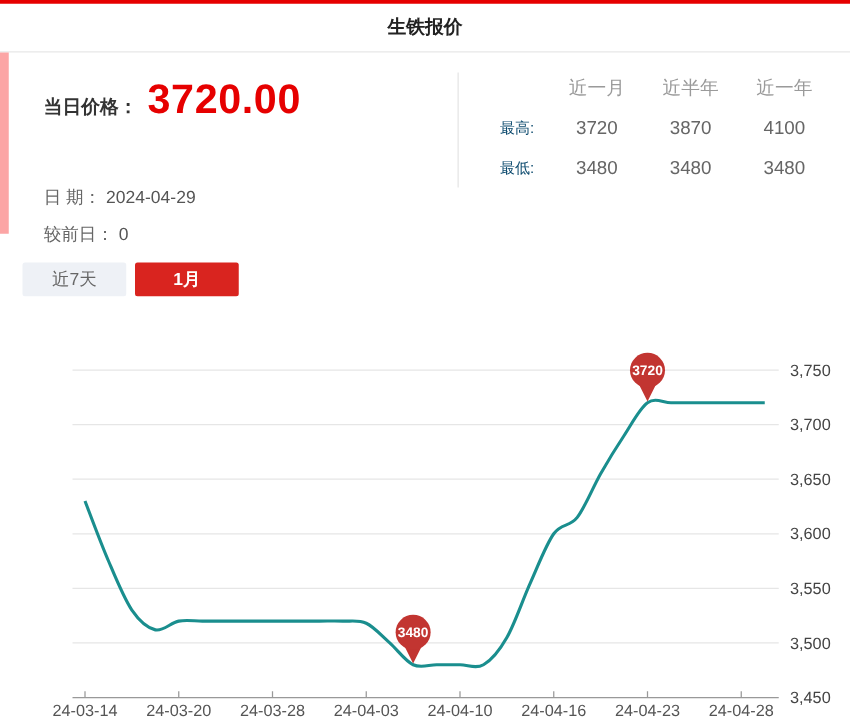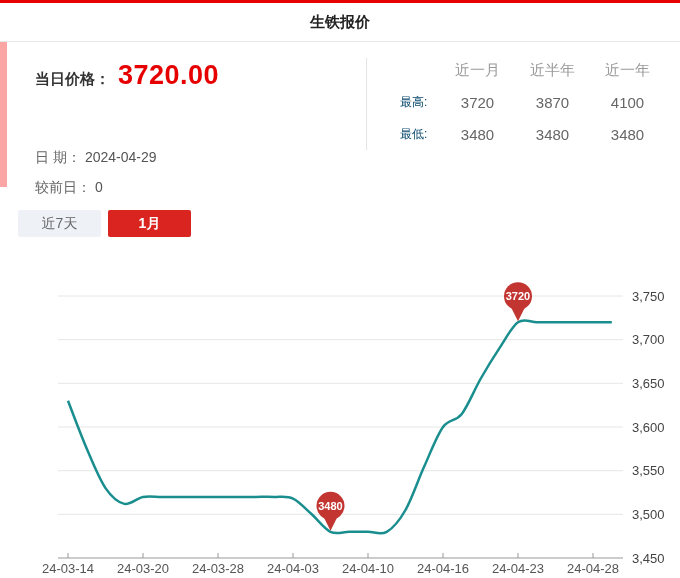--- a/index.html
+++ b/index.html
@@ -4,21 +4,21 @@
 <style>
   * { margin:0; padding:0; box-sizing:border-box; }
   html,body { width:680px; height:578px; background:#fff; overflow:hidden;
               font-family:"Liberation Sans","DejaVu Sans",sans-serif; }
   .topbar { height:3px; background:var(--price-red,#e60000); }
   .hdr { padding:8px 10px 9px 10px; border-bottom:1px solid #e8e8e8; }
   .hdr .title { font-size:15px; font-weight:bold; color:#222; line-height:21px;text-align:center; }
   .info { position:relative; height:145px; border-left:7px solid #fca5a5; }
   .price-line { position:absolute; left:28px; top:18px; display:flex; align-items:baseline; }
   .price-label { font-size:15px; font-weight:bold; color:#333; }
-  .price-value { font-size:27px; font-weight:bold; color:var(--price-red,#e60000); margin-left:8px; letter-spacing:0.5px; }
+  .price-value { font-size:33px; font-weight:bold; color:var(--price-red,#e60000); margin-left:8px; letter-spacing:0.5px; }
   .meta { position:absolute; left:28px; font-size:14px; color:#666;margin-top:35px; }
   .meta.date { top:72px; }
   .meta.change { top:102px; }
   .meta .v { margin-left:4px; color:#555; }
   .vsep { position:absolute; left:359px; top:16px; width:1px; height:92px; background:#e5e5e5; }
   .stats { position:absolute; left:381px; top:12px; width:296px; }
   .stats .row { display:grid; grid-template-columns:52px 75px 75px 75px; height:32px; align-items:center; }
   .stats .hcell { font-size:15px; color:#9a9a9a; text-align:center; }
   .stats .lcell { font-size:12px; color:#0c4a6e; text-align:left; padding-left:12px; }
   .stats .vcell { font-size:15px; color:#666; text-align:center; }

